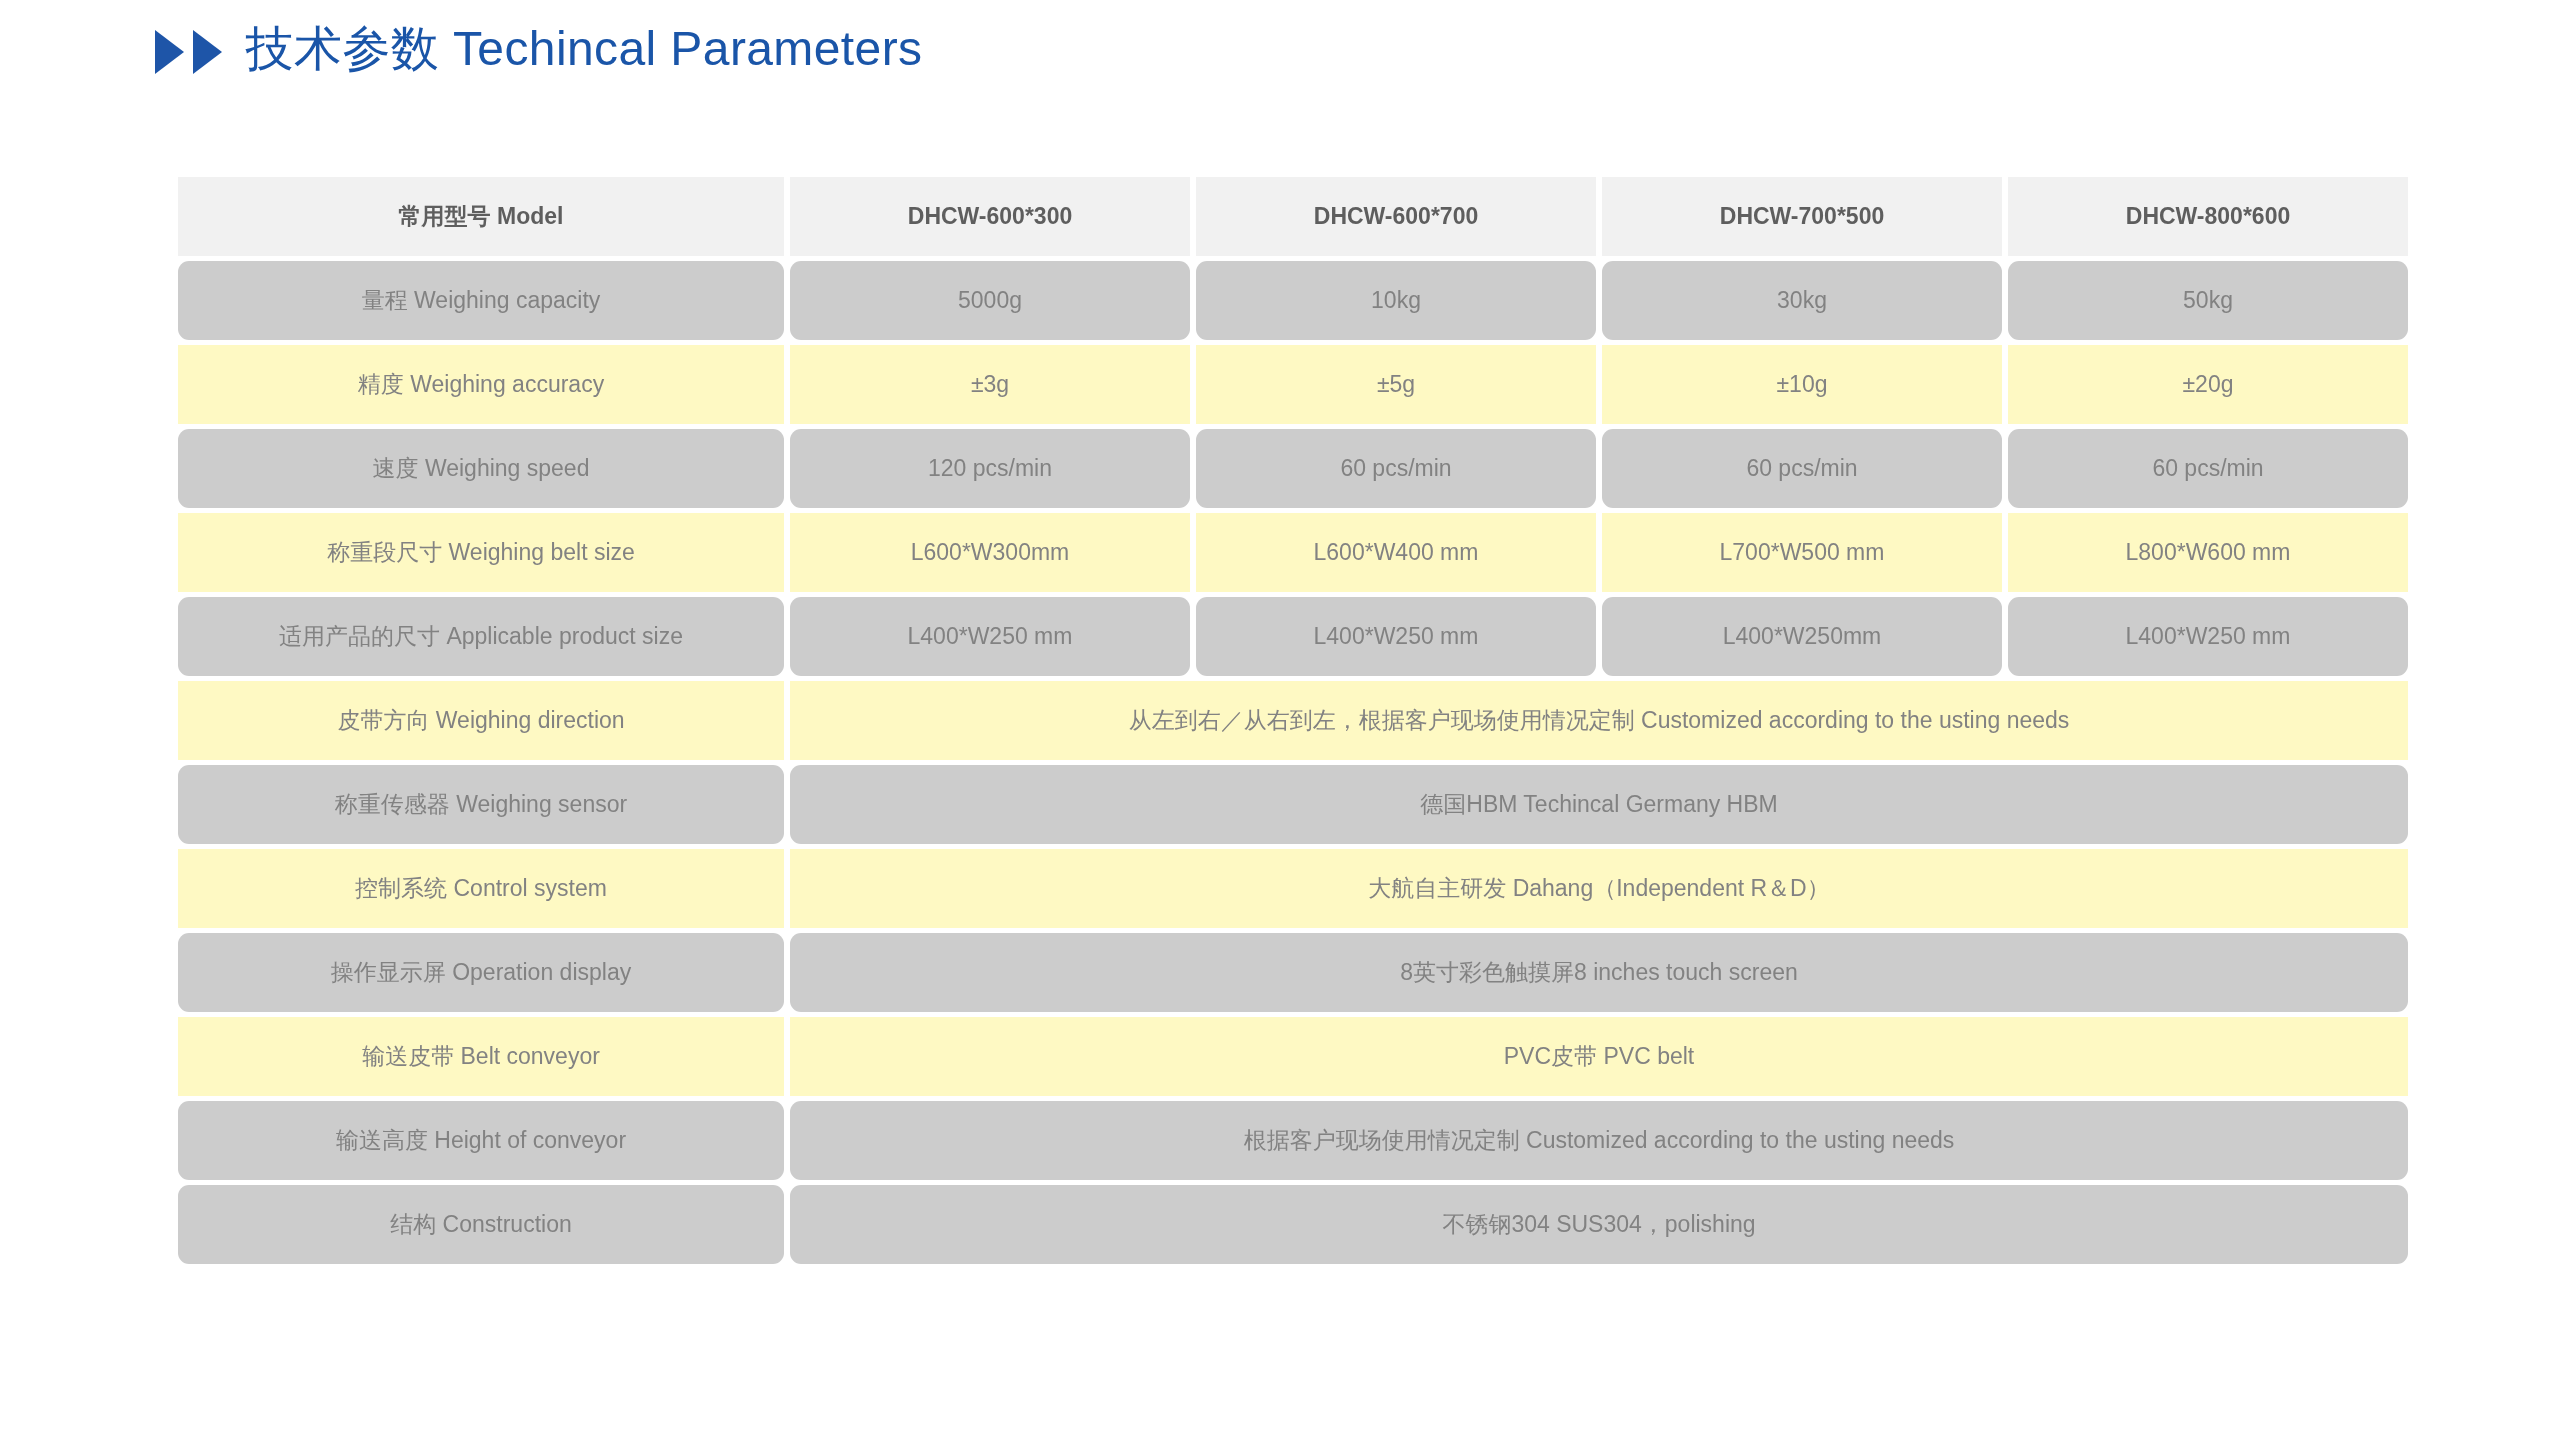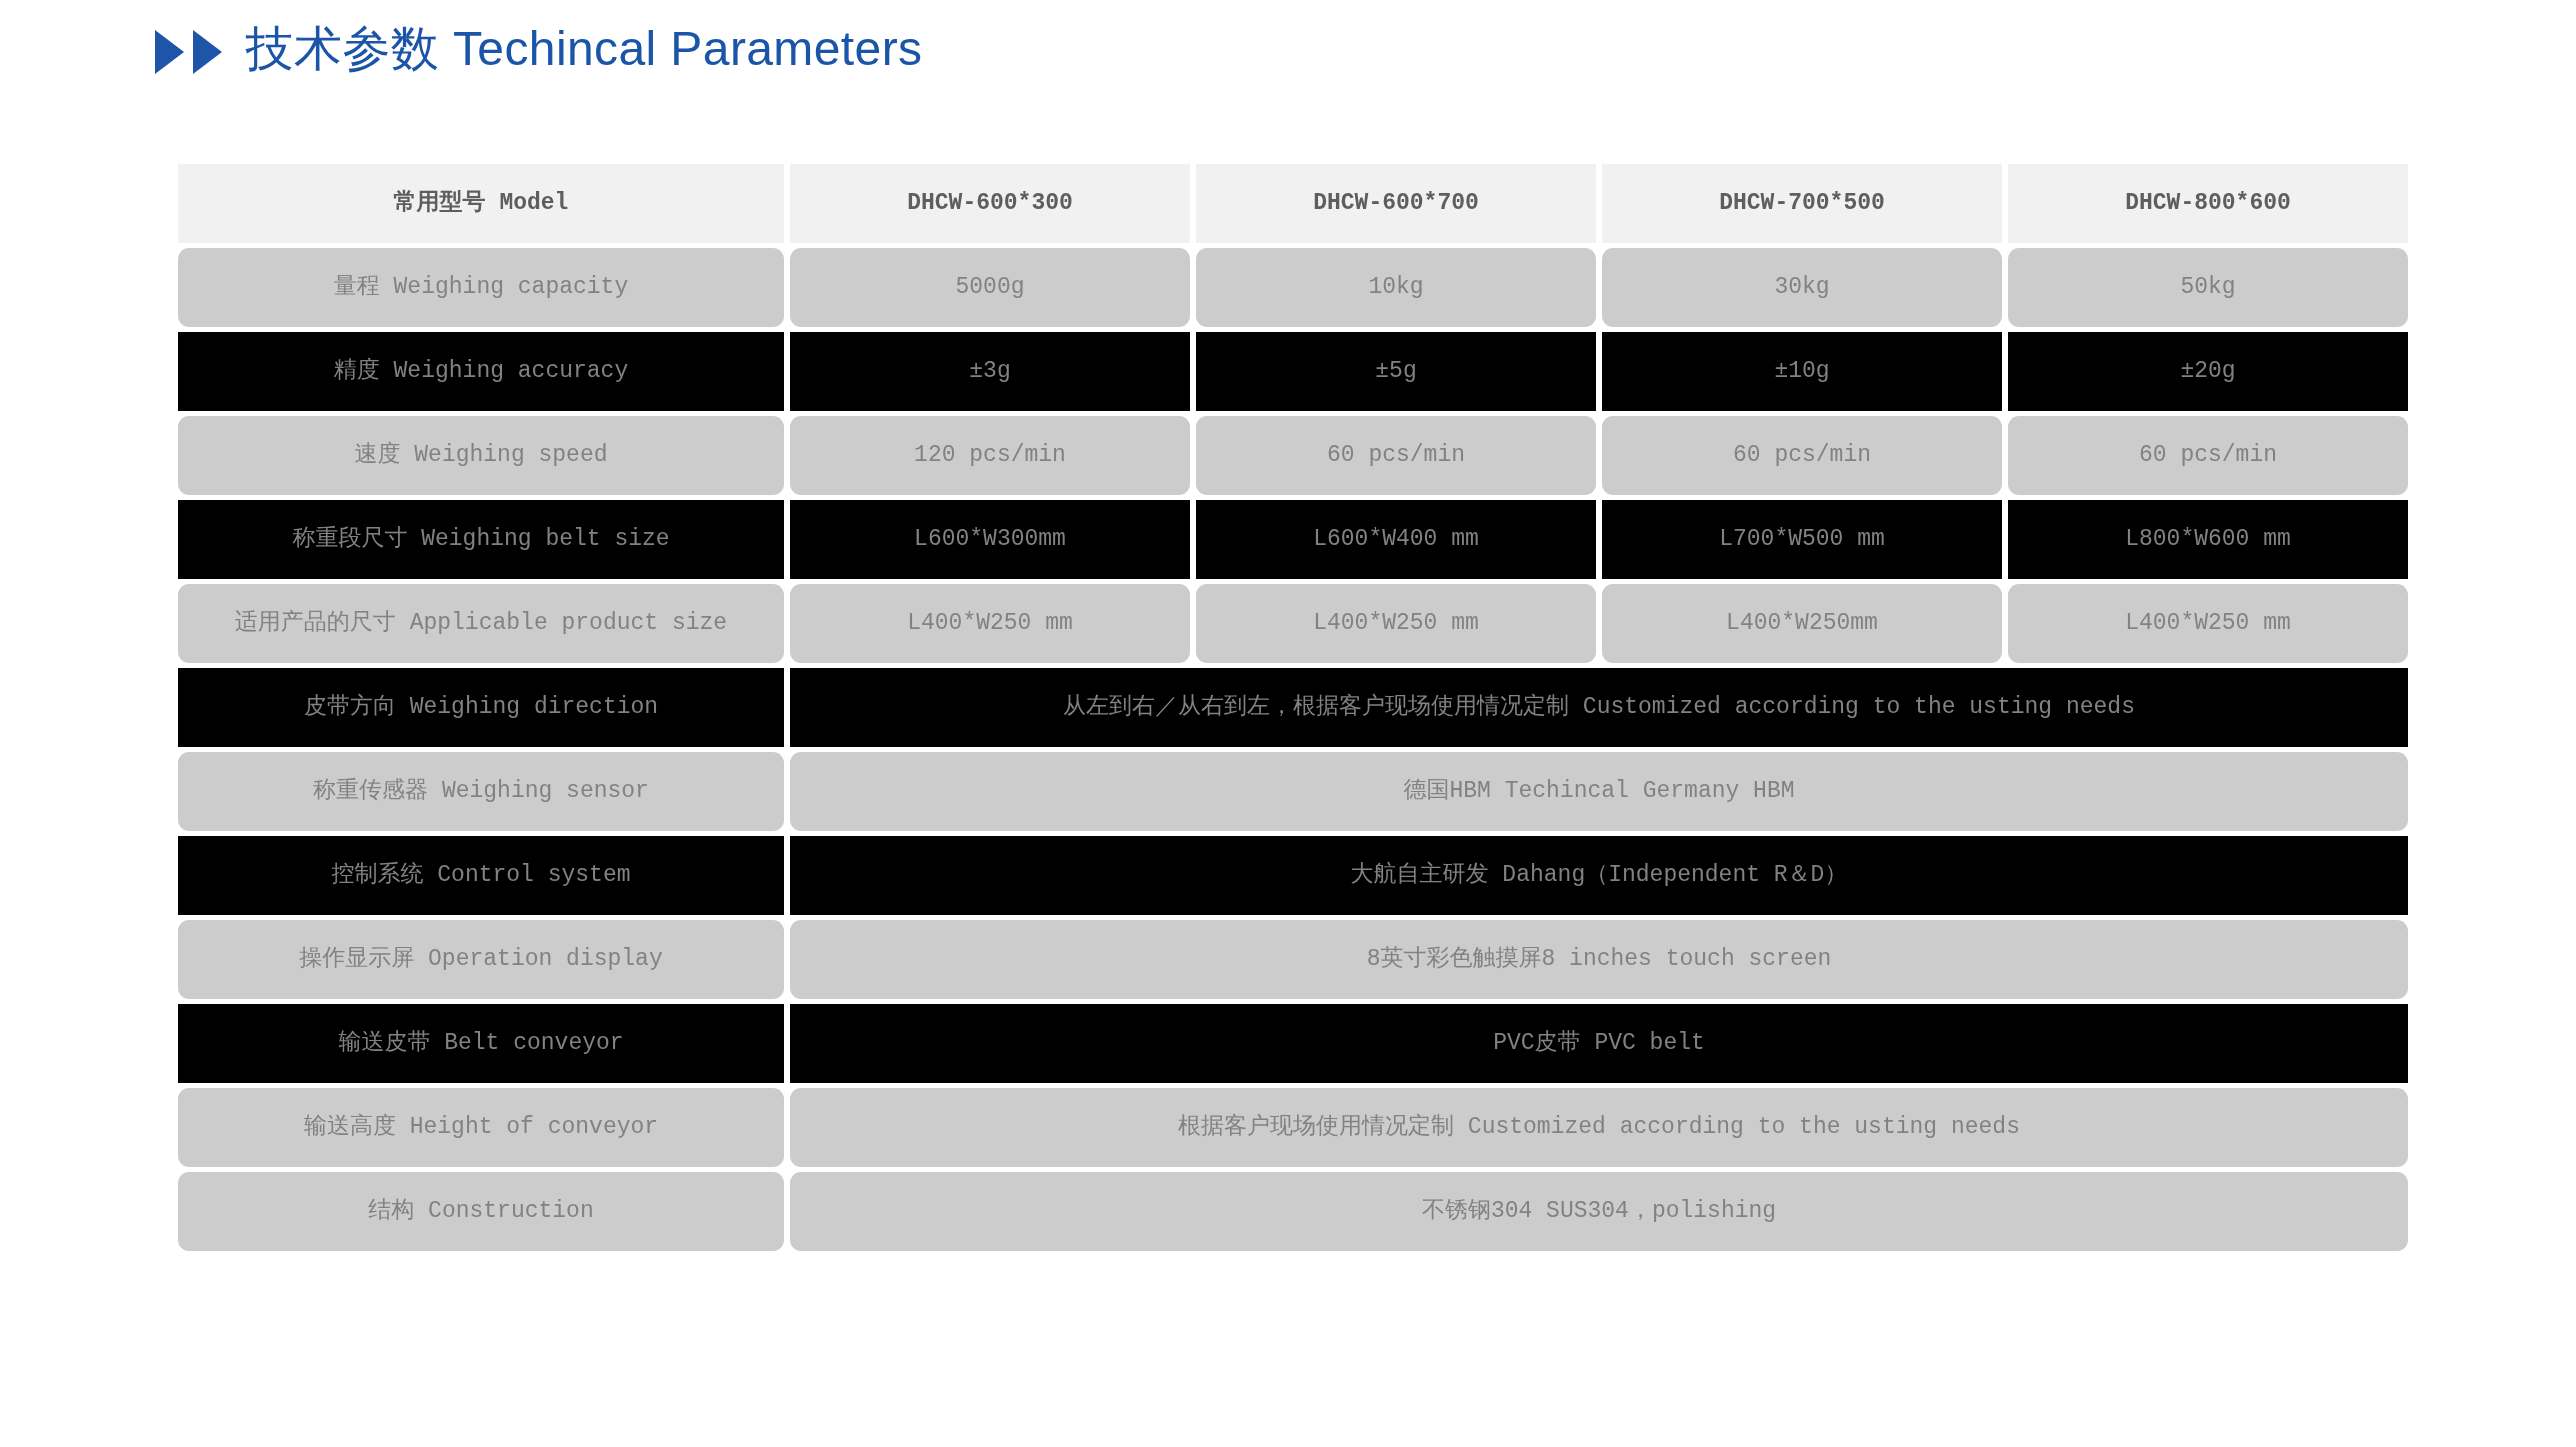--- a/index.html
+++ b/index.html
@@ -44,26 +44,25 @@
     line-height: 1.05;
     letter-spacing: 0.4px;
     white-space: nowrap;
     font-weight: 400;
   }
 
   
   .spec-table {
     position: absolute;
     left: 172px;
-    top: 159px;
+    top: 172px;
     width: 2231px;
     border-collapse: separate;
     border-spacing: 6px 5.2px;
     table-layout: fixed;
-    font-family: Liberation Mono, monospace;
   }
   .spec-table td {
     padding: 0 12px;
     height: 79px;
     vertical-align: middle;
     text-align: center;
     font-size: 23px;
     color: #828282;
     font-weight: 400;
     line-height: 1.35;
@@ -75,21 +74,21 @@
   
   tr.header-row td {
     background: #f1f1f1;
     color: #5e5e5e;
     font-weight: bold;
     font-size: 23px;
   }
 
   
   tr.shaded td { background: #cccccc; border-radius: 11px; }
-  tr.plain td  { background: #000000; }
+  tr.plain td  { background: #fef9c3; }
 
   td.label-cell { }
   td.merged-cell { }
 </style>
 </head>
 <body>
 
 <div class="title-row">
   <span class="arrow-group">
     <span class="arrow-tri"></span>

